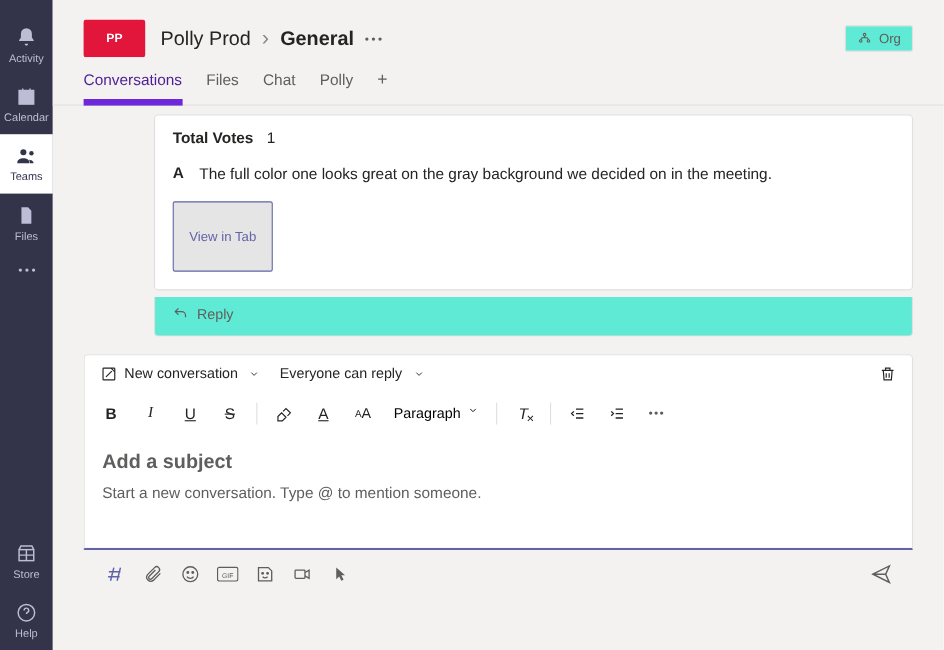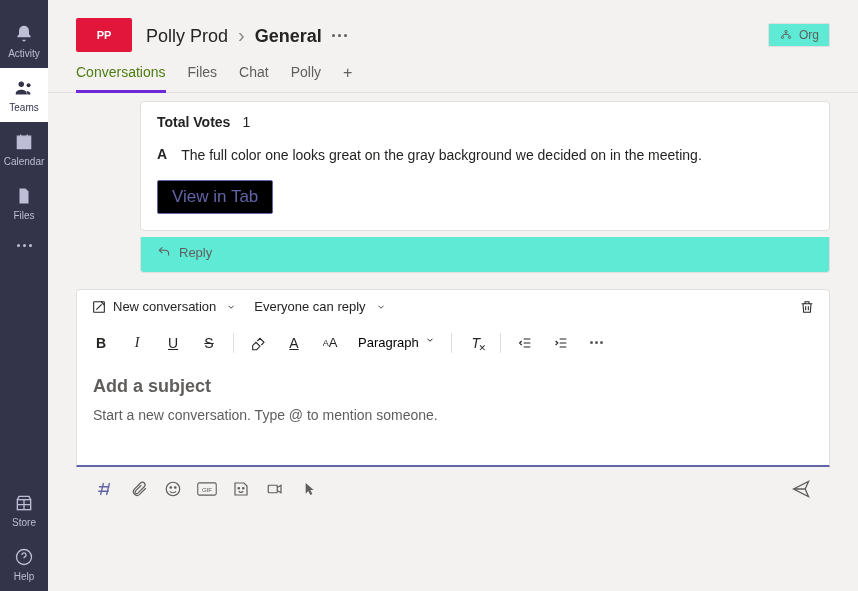--- a/index.html
+++ b/index.html
@@ -27,35 +27,35 @@
   .crumb-sep { color: #8a8886; font-weight: 300; font-size: 20px; }
   .crumb-channel { font-weight: 700; }
   .crumb-more { display: flex; gap: 3px; align-self: center; }
   .crumb-more span { width: 3px; height: 3px; border-radius: 50%; background: #605e5c; }
   .header-spacer { flex: 1; }
   .org-btn { border: 1px solid #e1dfdd; background: #5eead4; color: #605e5c; padding: 4px 10px; font-size: 12px; border-radius: 2px; display: flex; align-items: center; gap: 6px; cursor: pointer; }
   
   
   .tabs { background: #f3f2f1; padding: 12px 28px 0 28px; display: flex; gap: 22px; font-size: 14px; color: #605e5c; border-bottom: 1px solid #e1dfdd; }
   .tab { padding-bottom: 10px; cursor: pointer; }
-  .tab.active { color: #4d7c0f; border-bottom: 3px solid #6d28d9; margin-bottom: -1px; font-weight: 400; }
+  .tab.active { color: #4c1d95; border-bottom: 6px solid #6d28d9; margin-bottom: -1px; font-weight: 400; }
   .tab-add { color: #605e5c; font-size: 16px; font-weight: 300; }
   
   
   .content { flex: 1; overflow: hidden; padding: 0 28px; display: flex; flex-direction: column; }
   
   
   .msg-thread { margin: 8px 0 0 64px; background: transparent; }
   .msg-card { background: #fff; border: 1px solid #e1dfdd; border-radius: 4px; padding: 12px 16px 16px 16px; margin-bottom: 6px; }
   .votes-row { display: flex; gap: 12px; font-size: 14px; color: #252423; padding-bottom: 10px; }
   .votes-label { font-weight: 700; }
   .comment-row { display: flex; gap: 14px; font-size: 14px; color: #252423; padding: 6px 0 14px 0; }
   .comment-letter { font-weight: 700; }
   .comment-text { line-height: 1.4; }
-  .view-tab-btn { border: 1px solid #6264a7; color: #6264a7; background: #000000; padding: 6px 14px; font-size: 17px; border-radius: 2px; cursor: pointer; }
+  .view-tab-btn { border: 1px solid #6264a7; color: #6264a7; background: #e5e5e5; padding: 24px 14px; font-size: 12px; border-radius: 2px; cursor: pointer; }
   .reply-row { display: flex; align-items: center; gap: 8px; padding: 8px 0 12px 16px; font-size: 13px; color: #605e5c; cursor: pointer; background: #5eead4; border: 1px solid #e1dfdd; border-top: none; border-radius: 0 0 4px 4px; }
   
   
   .composer { margin: 16px 0 10px 0; }
   .compose-card { background: #fff; border: 1px solid #e1dfdd; border-radius: 4px 4px 0 0; border-bottom: 2px solid #6264a7; }
   .compose-top { display: flex; align-items: center; padding: 8px 14px; gap: 18px; font-size: 13px; color: #252423; }
   .compose-top .group { display: flex; align-items: center; gap: 6px; cursor: pointer; }
   .compose-top-spacer { flex: 1; }
   .compose-toolbar { display: flex; align-items: center; gap: 4px; padding: 4px 8px; }
   .tb-btn { width: 32px; height: 30px; display: flex; align-items: center; justify-content: center; color: #252423; cursor: pointer; font-size: 14px; border-radius: 2px; }
@@ -78,37 +78,37 @@
 
 <div class="rail">
   <div class="rail-item">
     <span class="rail-icon">
       <svg width="20" height="20" viewBox="0 0 24 24" fill="currentColor">
           <path d="M12 2a6 6 0 0 0-6 6v4l-2 3v1h16v-1l-2-3V8a6 6 0 0 0-6-6zm-2 17a2 2 0 0 0 4 0h-4z"></path>
         </svg>
     </span>
     <span>Activity</span>
   </div>
+  <div class="rail-item">
+    <span class="rail-icon">
+      <svg width="20" height="20" viewBox="0 0 24 24" fill="currentColor">
+          <path d="M4 5h16v15H4V5zm0 4h16M8 3v4m8-4v4" stroke="currentColor" stroke-width="1.5" fill="currentColor"></path>
+        </svg>
+    </span>
+    <span>Calendar</span>
+  </div>
   <div class="rail-item active">
     <span class="rail-icon">
       <svg width="22" height="22" viewBox="0 0 24 24" fill="currentColor">
           <circle cx="9" cy="8" r="3"></circle>
           <circle cx="17" cy="9" r="2.2"></circle>
           <path d="M3 19v-1c0-2.5 3-4 6-4s6 1.5 6 4v1H3zm12.5 0v-1c0-1-.4-1.9-1-2.6 2 .2 4.5 1.2 4.5 2.6v1h-3.5z"></path>
         </svg>
     </span>
     <span>Teams</span>
-  </div>
-  <div class="rail-item">
-    <span class="rail-icon">
-      <svg width="20" height="20" viewBox="0 0 24 24" fill="currentColor">
-          <path d="M4 5h16v15H4V5zm0 4h16M8 3v4m8-4v4" stroke="currentColor" stroke-width="1.5" fill="currentColor"></path>
-        </svg>
-    </span>
-    <span>Calendar</span>
   </div>
   <div class="rail-item">
     <span class="rail-icon">
       <svg width="18" height="20" viewBox="0 0 24 24" fill="currentColor">
           <path d="M6 2h8l4 4v16H6V2z"></path>
         </svg>
     </span>
     <span>Files</span>
   </div>
   <div class="rail-item rail-more">

